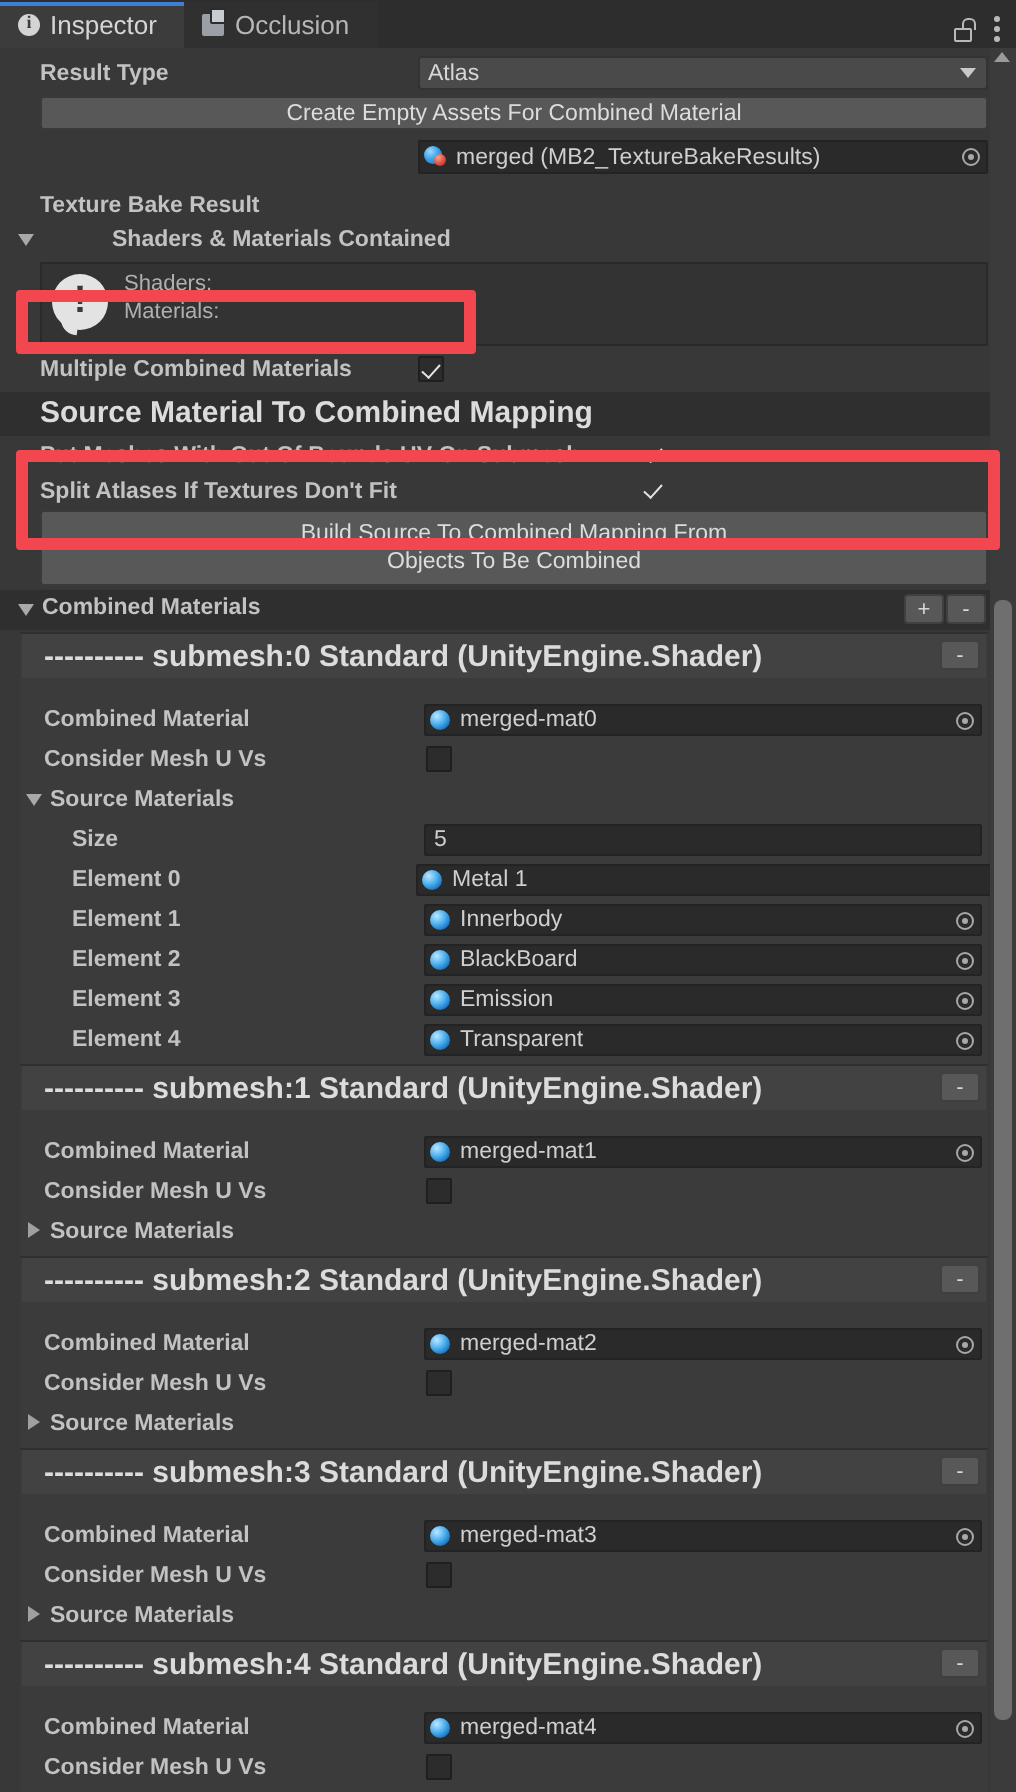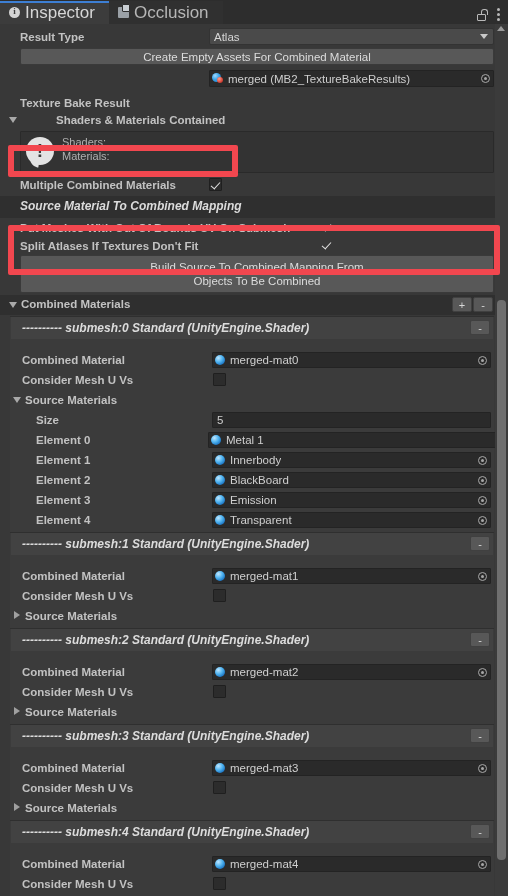--- a/index.html
+++ b/index.html
@@ -14,21 +14,21 @@
   .app{position:relative;width:508px;height:896px;overflow:hidden;}
 
   
   .tabbar{
     position:relative;display:flex;align-items:flex-end;
     height:24px;background:#2d2d2d;
   }
   .tab{
     position:relative;display:flex;align-items:center;gap:5px;
     height:23px;padding:0 14px 0 9px;
-    font-size:17px;color:#b6b6b6;box-sizing:border-box;
+    font-size:13px;color:#b6b6b6;box-sizing:border-box;
   }
   .tab.active{background:#3c3c3c;color:#d6d6d6;}
   .tab.active:before{
     content:"";position:absolute;left:0;right:0;top:0;height:2px;background:#3d7fd4;
   }
   .tab.inactive{background:#303030;text-align:right;}
   .ico-info{
     width:11px;height:11px;border-radius:50%;background:#d4d4d4;
     display:inline-block;position:relative;flex:none;
   }
@@ -148,21 +148,21 @@
     background:#e3e3e3;border-radius:0 0 0 8px;transform:rotate(8deg);
   }
   .warnicon:after{
     content:"!";position:absolute;left:0;right:0;top:3px;text-align:center;
     font-size:19px;font-weight:bold;color:#3a3a3a;font-family:"Liberation Sans",sans-serif;line-height:22px;
   }
 
   .sectionband{position:absolute;left:0;right:0;background:#303030;}
   .submeshcard{position:absolute;background:#3b3b3b;border-top:1px solid #2f2f2f;}
   .submeshhdr{position:absolute;background:#424242;}
-  .hdrtxt{font-size:12px;color:#dcdcdc;font-weight:bold;white-space:nowrap;font-style:italic;}
+  .hdrtxt{font-size:15px;color:#dcdcdc;font-weight:bold;white-space:nowrap;}
 
   
   .redbox{position:absolute;border:6px solid #f2474f;box-sizing:border-box;border-radius:2px;pointer-events:none;}
 
   
   .scrolltrack{position:absolute;top:24px;right:0;width:13px;bottom:0;background:#3b3b3b;}
   .scrollthumb{position:absolute;right:2px;width:9px;background:#6f6f6f;border-radius:4px;}
   .scrollarrow{position:absolute;right:3px;width:0;height:0;
     border-left:4px solid transparent;border-right:4px solid transparent;border-bottom:5px solid #9a9a9a;}
 </style>

